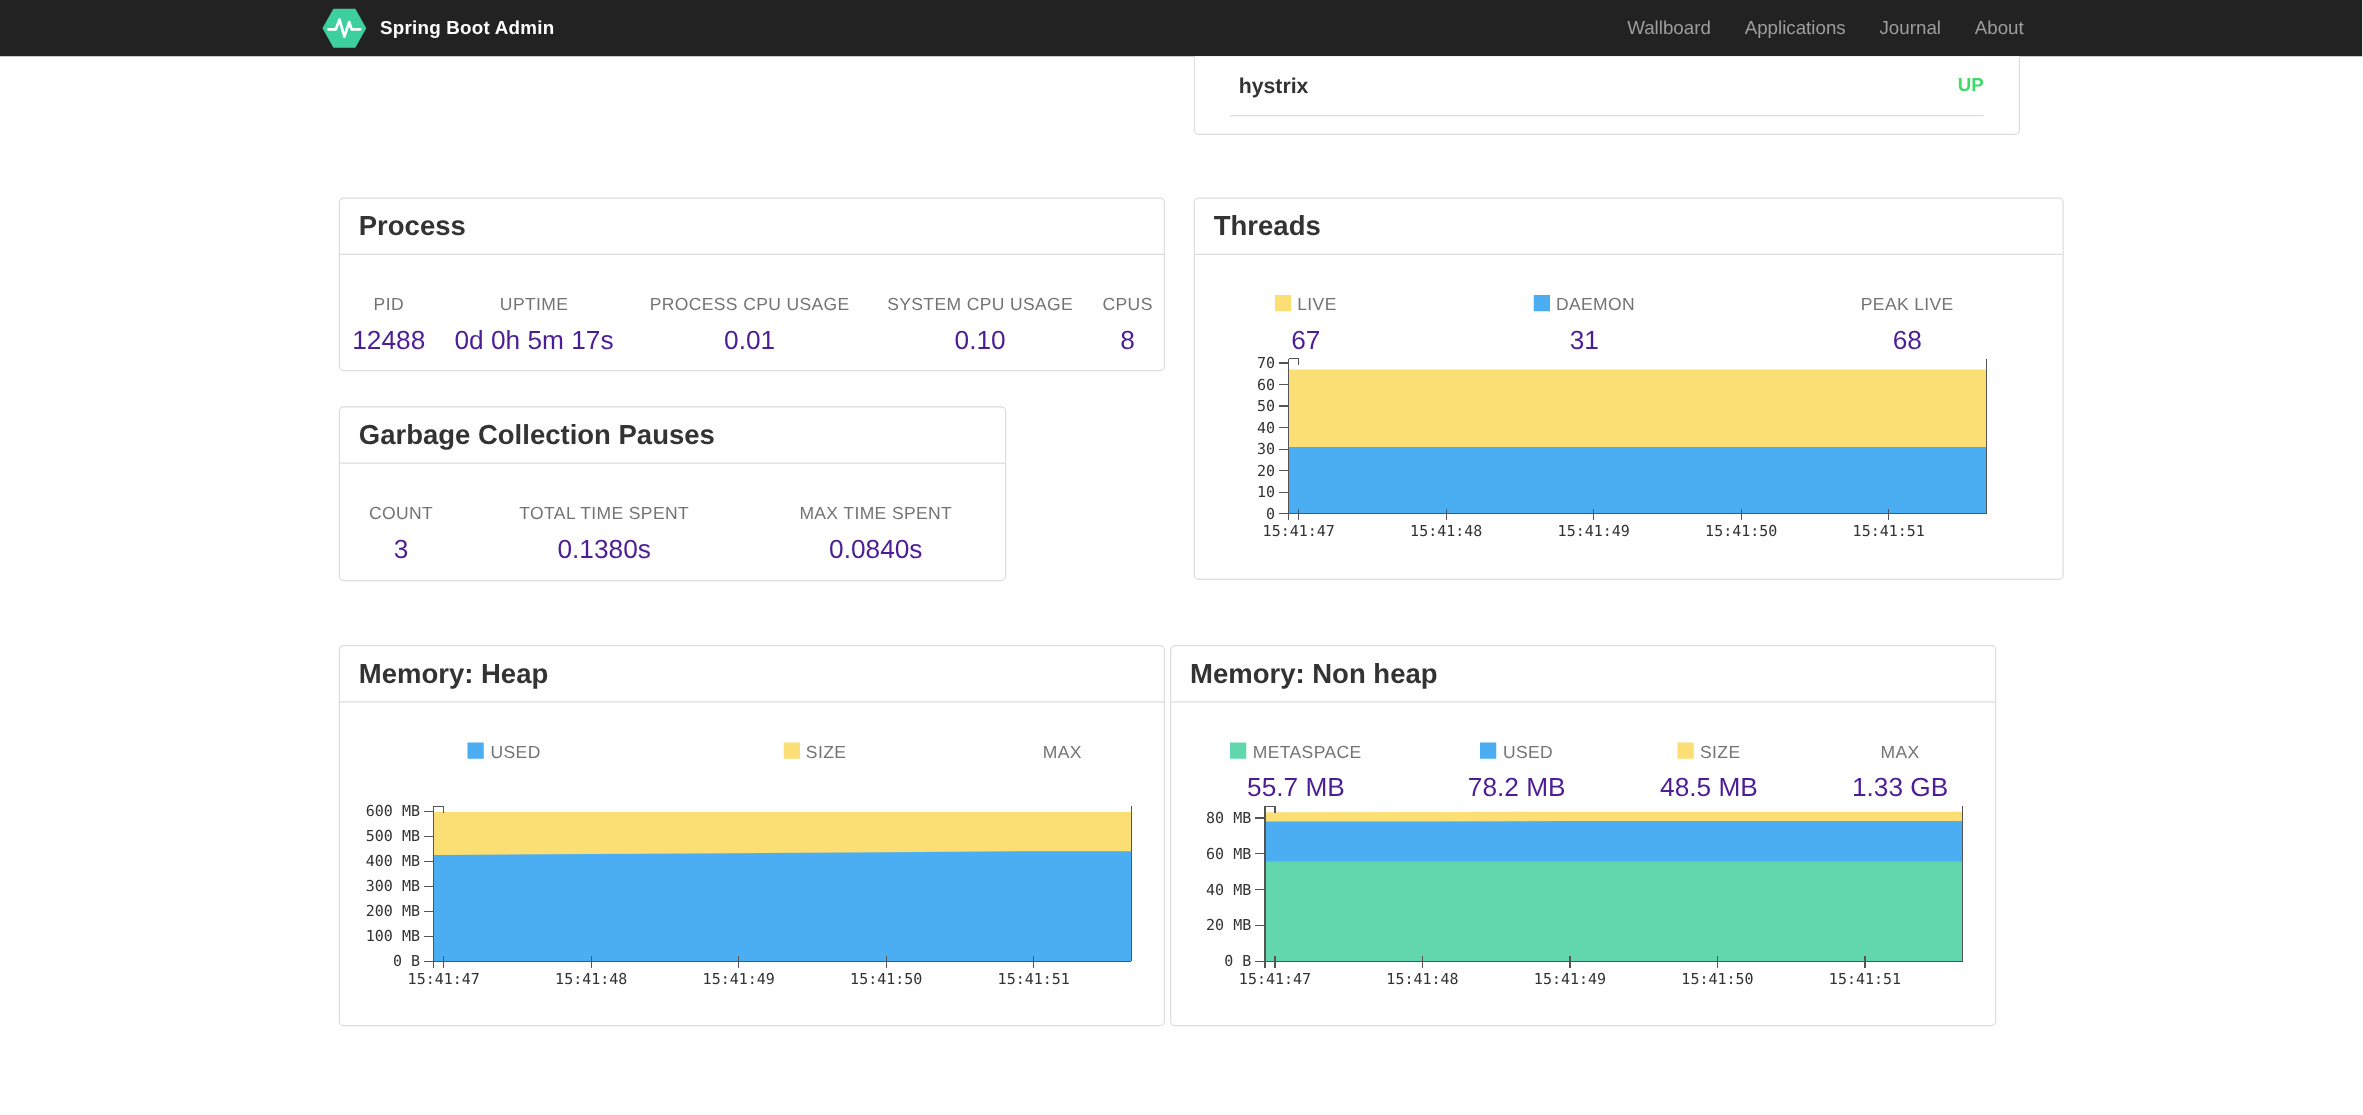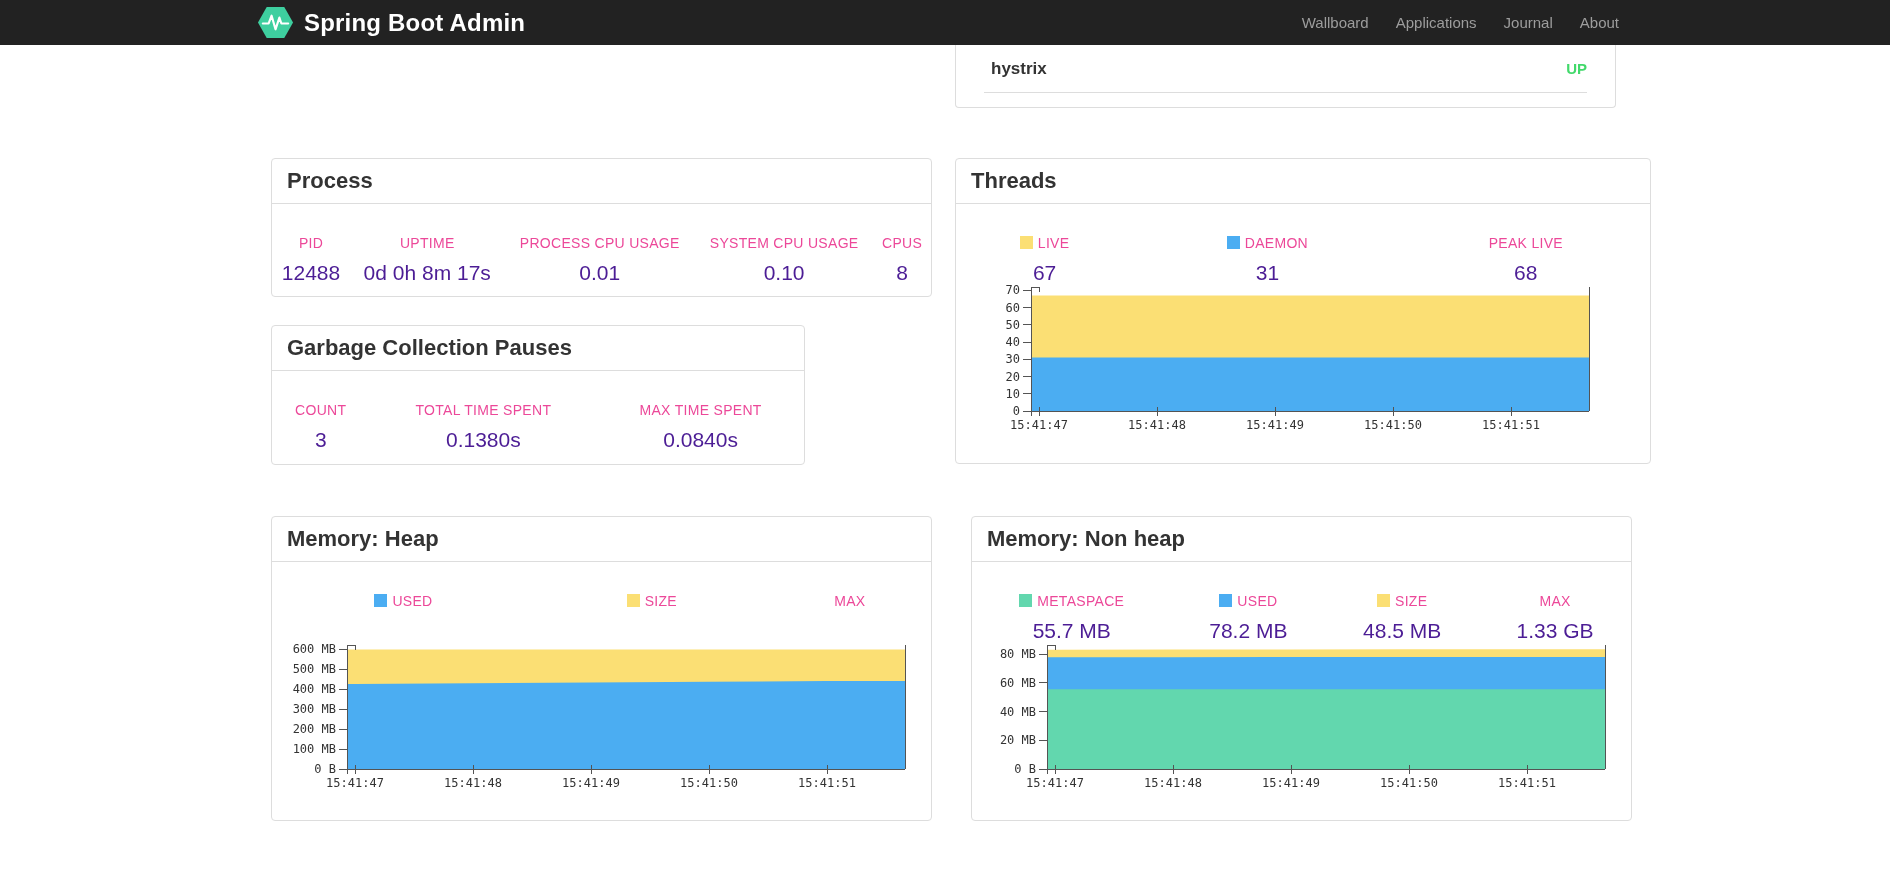--- a/index.html
+++ b/index.html
@@ -1,56 +1,56 @@
 <!DOCTYPE html>
 <html><head>
 <meta charset="utf-8">
 <style>
   html,body{margin:0;padding:0;background:#fff;font-family:"Liberation Sans",sans-serif;}
   #page{position:relative;width:1890px;height:892px;background:#fff;overflow:hidden;}
 
   
   .navbar{position:absolute;left:0;top:0;width:1890px;height:45px;background:#222222;}
   .brand{position:absolute;left:256px;top:0;height:45px;display:flex;align-items:center;gap:9px;cursor:pointer;}
-  .brand-text{color:#ffffff;font-size:24px;font-weight:700;letter-spacing:.2px;}
+  .brand-text{color:#ffffff;font-size:15px;font-weight:700;letter-spacing:.2px;}
   .nav-list{position:absolute;right:271px;top:0;height:45px;display:flex;align-items:center;gap:27px;margin-left:24px;}
   .nav-item{color:#9d9d9d;font-size:15px;line-height:45px;cursor:pointer;}
 
   
   .panel{position:absolute;background:#fff;border:1px solid #dddddd;border-radius:4px;box-sizing:border-box;}
   .panel-heading{height:45px;border-bottom:1px solid #dddddd;display:flex;align-items:center;padding:0 15px;box-sizing:border-box;}
   .panel-title{font-size:22px;font-weight:700;color:#333333;}
   .panel-body{padding-top:31px;}
 
   
   .health-panel{position:absolute;left:955px;top:45px;width:661px;height:63px;box-sizing:border-box;
     background:#fff;border:1px solid #dddddd;border-top:none;border-radius:0 0 4px 4px;}
   .health-row{height:47px;display:flex;align-items:center;justify-content:space-between;padding:0 28px 0 35px;}
   .health-name{font-size:17px;font-weight:700;color:#333333;}
   .health-status{font-size:15px;font-weight:700;}
   .health-divider{border-top:1px solid #dddddd;margin:0 28px;}
 
   
   .stats-table{width:100%;border-collapse:collapse;table-layout:auto;}
   .stats-table td{text-align:center;padding:0 6px;white-space:nowrap;}
-  td.stat-label{font-size:14px;color:#ec4899;letter-spacing:.3px;padding-bottom:10px;margin-top:44px;}
+  td.stat-label{font-size:14px;color:#737373;letter-spacing:.3px;padding-bottom:10px;margin-top:44px;}
   td.stat-value{font-size:21px;color:#4c1d95;}
   .swatch{display:inline-block;width:13px;height:13px;margin-right:5px;vertical-align:-1px;}
 
   
   .chart-box{position:absolute;left:0;top:125px;width:661px;height:170px;}
   .chart-box svg{display:block;width:661px;height:170px;}
   .tick-label{font-family:"DejaVu Sans Mono",monospace;font-size:12px;fill:#333333;}
 
   
   .panel--process{left:271px;top:158px;width:661px;height:139px;}
   .panel--gc{left:271px;top:325px;width:534px;height:140px;}
   .panel--threads{left:955px;top:158px;width:696px;height:306px;}
   .panel--heap{left:271px;top:516px;width:661px;height:305px;}
-  .panel--nonheap{left:971px;top:516px;width:661px;height:305px;}
+  .panel--nonheap{left:936px;top:516px;width:661px;height:305px;}
 </style>
 </head>
 <body>
 
 <div id="page">
 
   <div class="navbar">
     <div class="brand">
       <svg width="39" height="39" viewBox="0 0 40 40">
         <polygon points="2,20 11,4 29,4 38,20 29,36 11,36" fill="#3ecf9f"></polygon>
@@ -85,21 +85,21 @@
           <tbody>
             <tr>
               <td class="stat-label">PID</td>
               <td class="stat-label">UPTIME</td>
               <td class="stat-label">PROCESS CPU USAGE</td>
               <td class="stat-label">SYSTEM CPU USAGE</td>
               <td class="stat-label">CPUS</td>
             </tr>
             <tr>
               <td class="stat-value">12488</td>
-              <td class="stat-value">0d 0h 8m 17s</td>
+              <td class="stat-value">0d 0h 5m 17s</td>
               <td class="stat-value">0.01</td>
               <td class="stat-value">0.10</td>
               <td class="stat-value">8</td>
             </tr>
           </tbody>
         </table>
       </div>
   </div>
 
   <div class="panel panel--gc">

